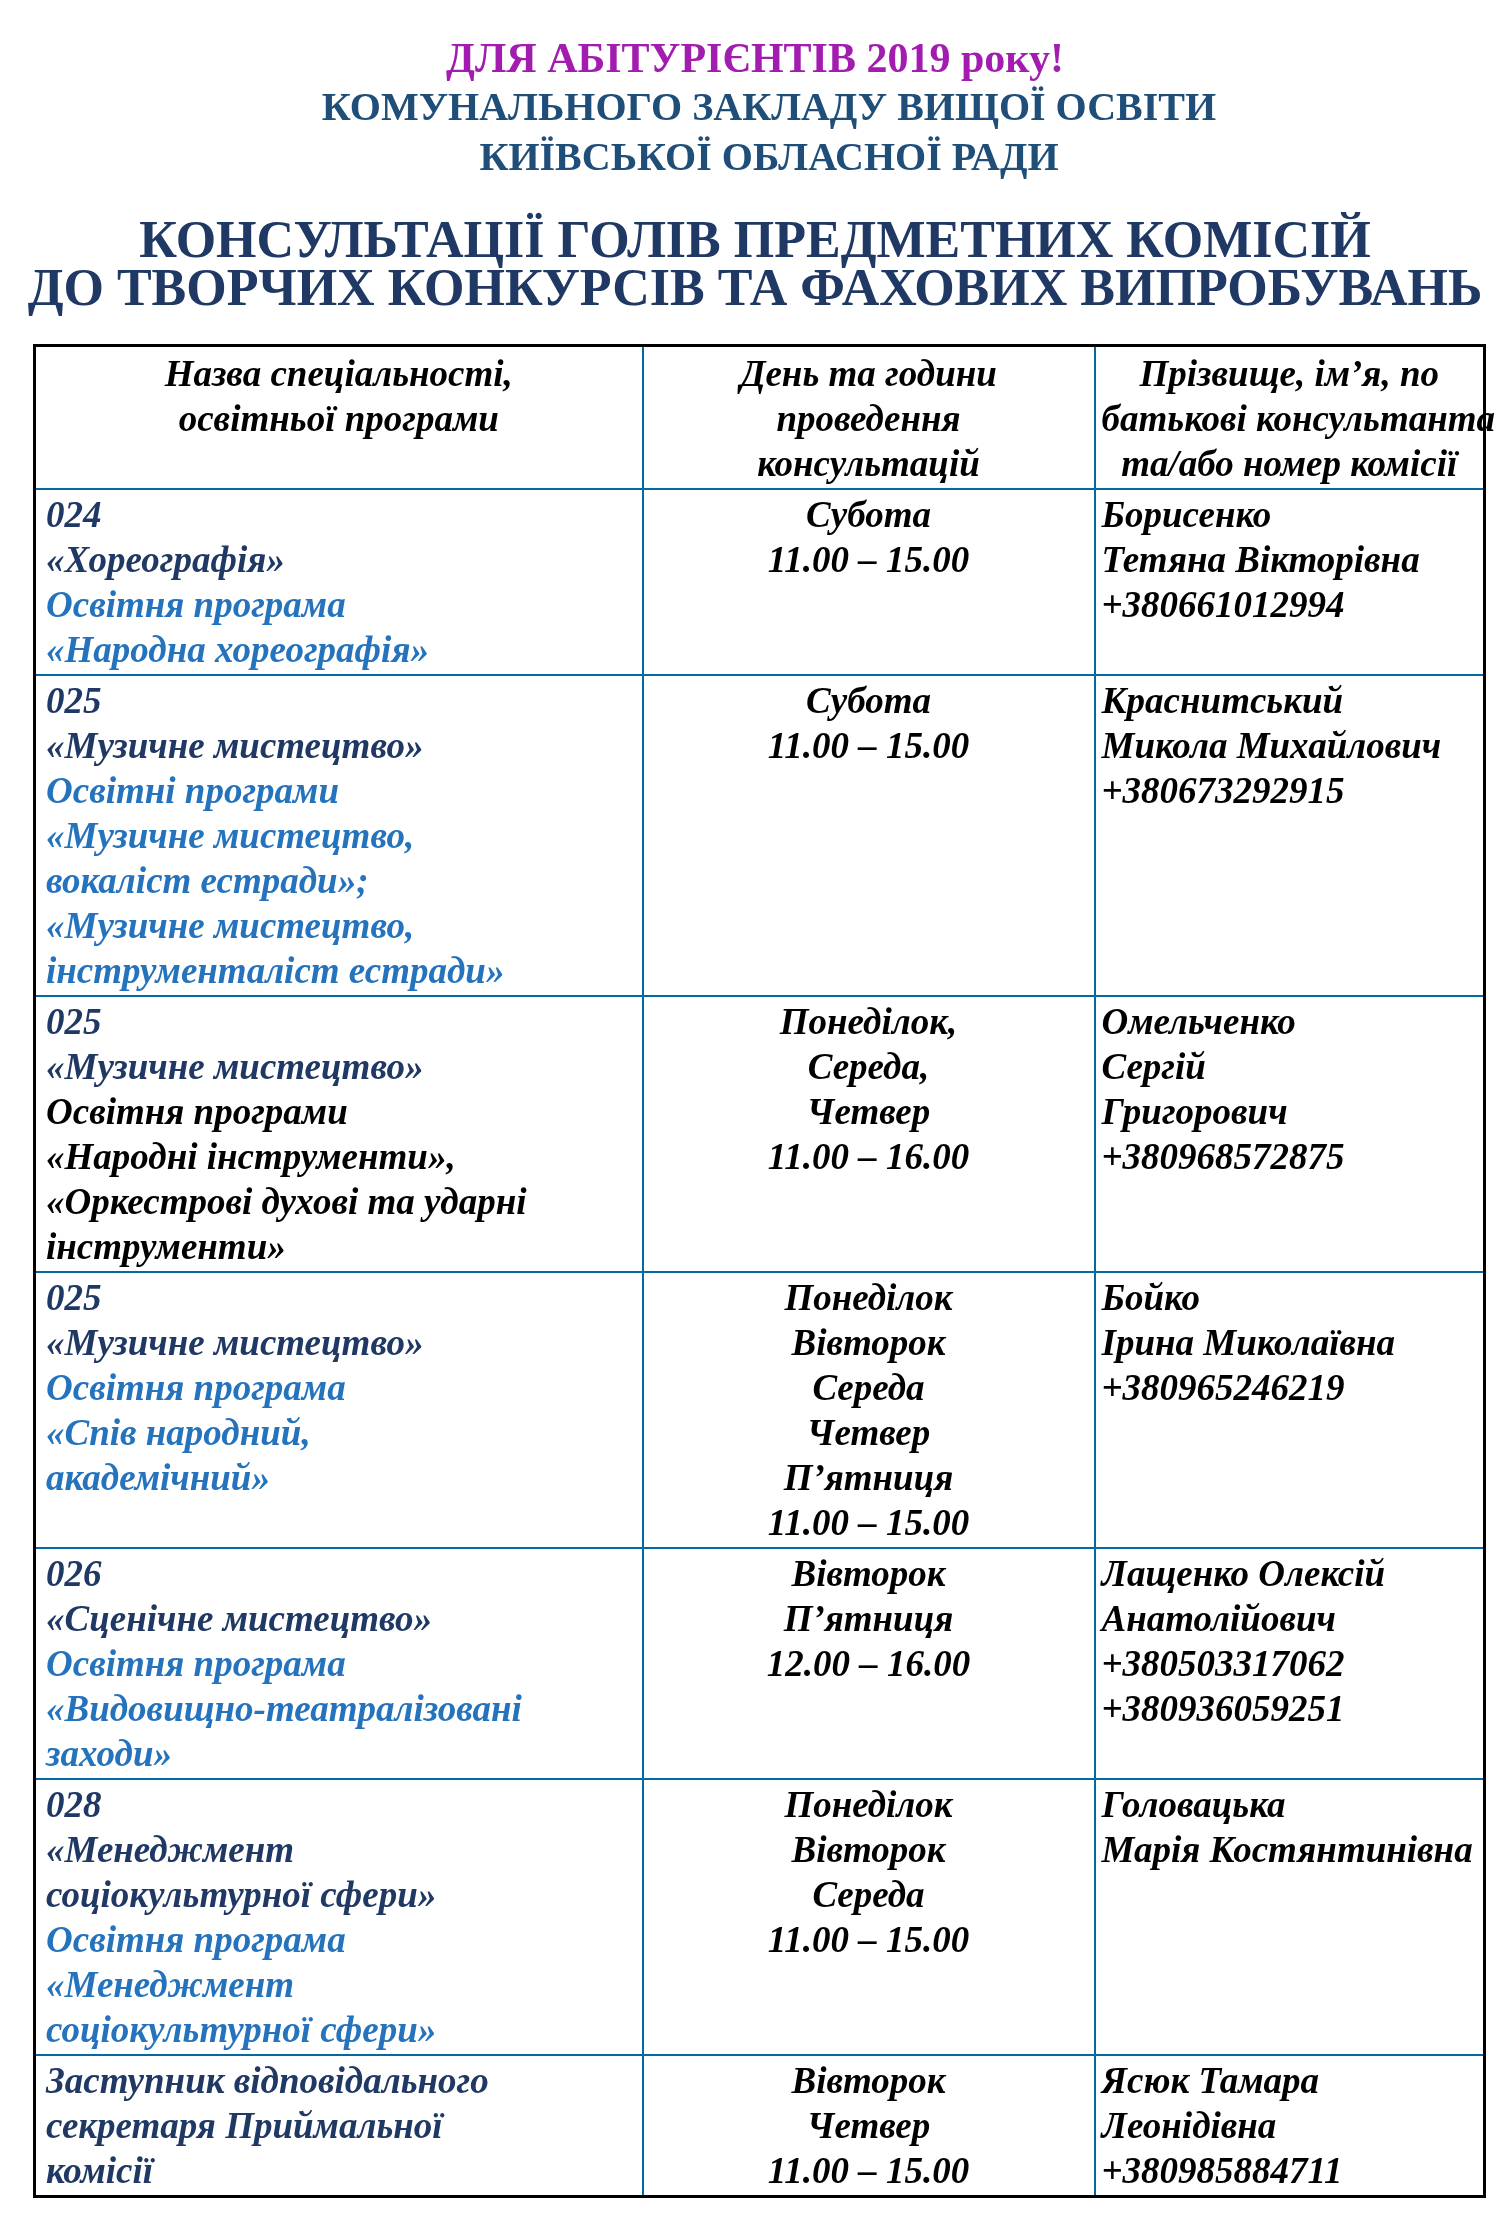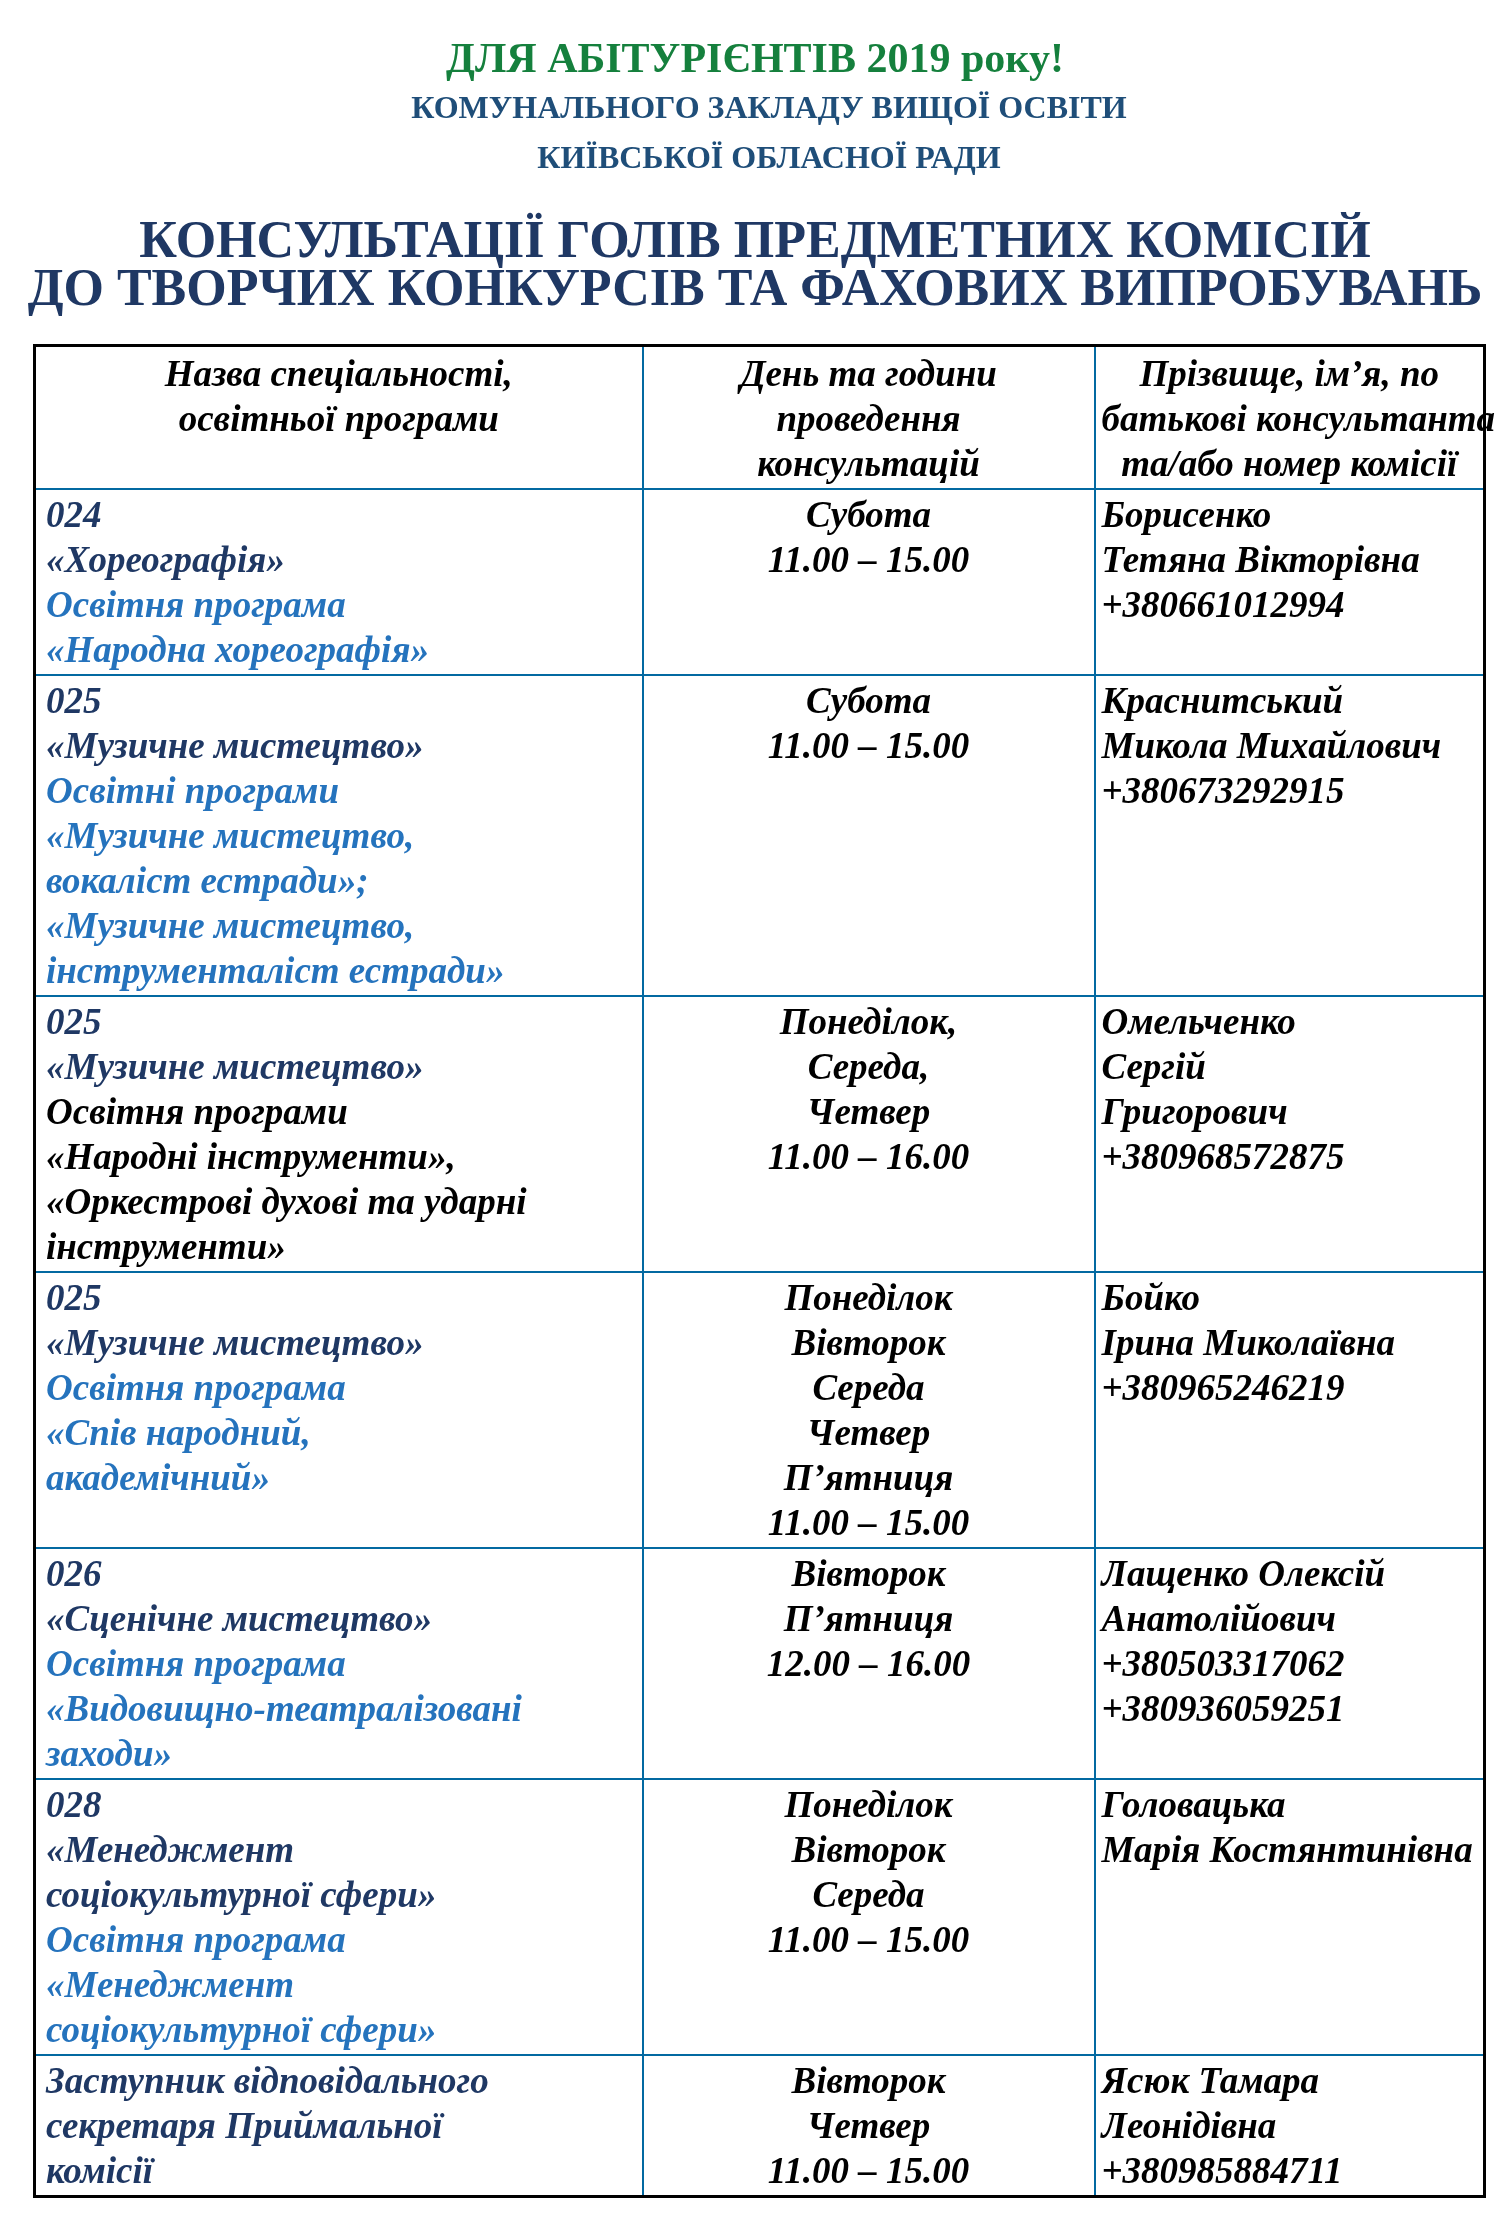--- a/index.html
+++ b/index.html
@@ -6,22 +6,22 @@
   body{
     width:1510px;height:2240px;
     font-family:"Liberation Serif","DejaVu Serif",serif;
     font-weight:bold;
     -webkit-font-smoothing:antialiased;
   }
   .page{position:relative;width:1510px;height:2240px;overflow:hidden;background:#fff;}
 
   
   .doc-header{padding-top:34px;text-align:center;}
-  .title-line{font-size:42px;line-height:48px;color:#15803d;}
-  .org-line{font-size:32px;line-height:50px;color:#1F4E79;margin-left:28px;}
+  .title-line{font-size:42px;line-height:48px;color:#a21caf;}
+  .org-line{font-size:40px;line-height:50px;color:#1F4E79;margin-left:28px;}
   .subtitle-block{margin-top:34px;text-align:center;}
   .subtitle-line{font-size:52px;line-height:48px;color:#1F3864;}
 
   
   table.consult{
     border-collapse:collapse;
     table-layout:fixed;
     margin:32px 0 0 33px;
     width:1450px;
     border:3px solid #000;

